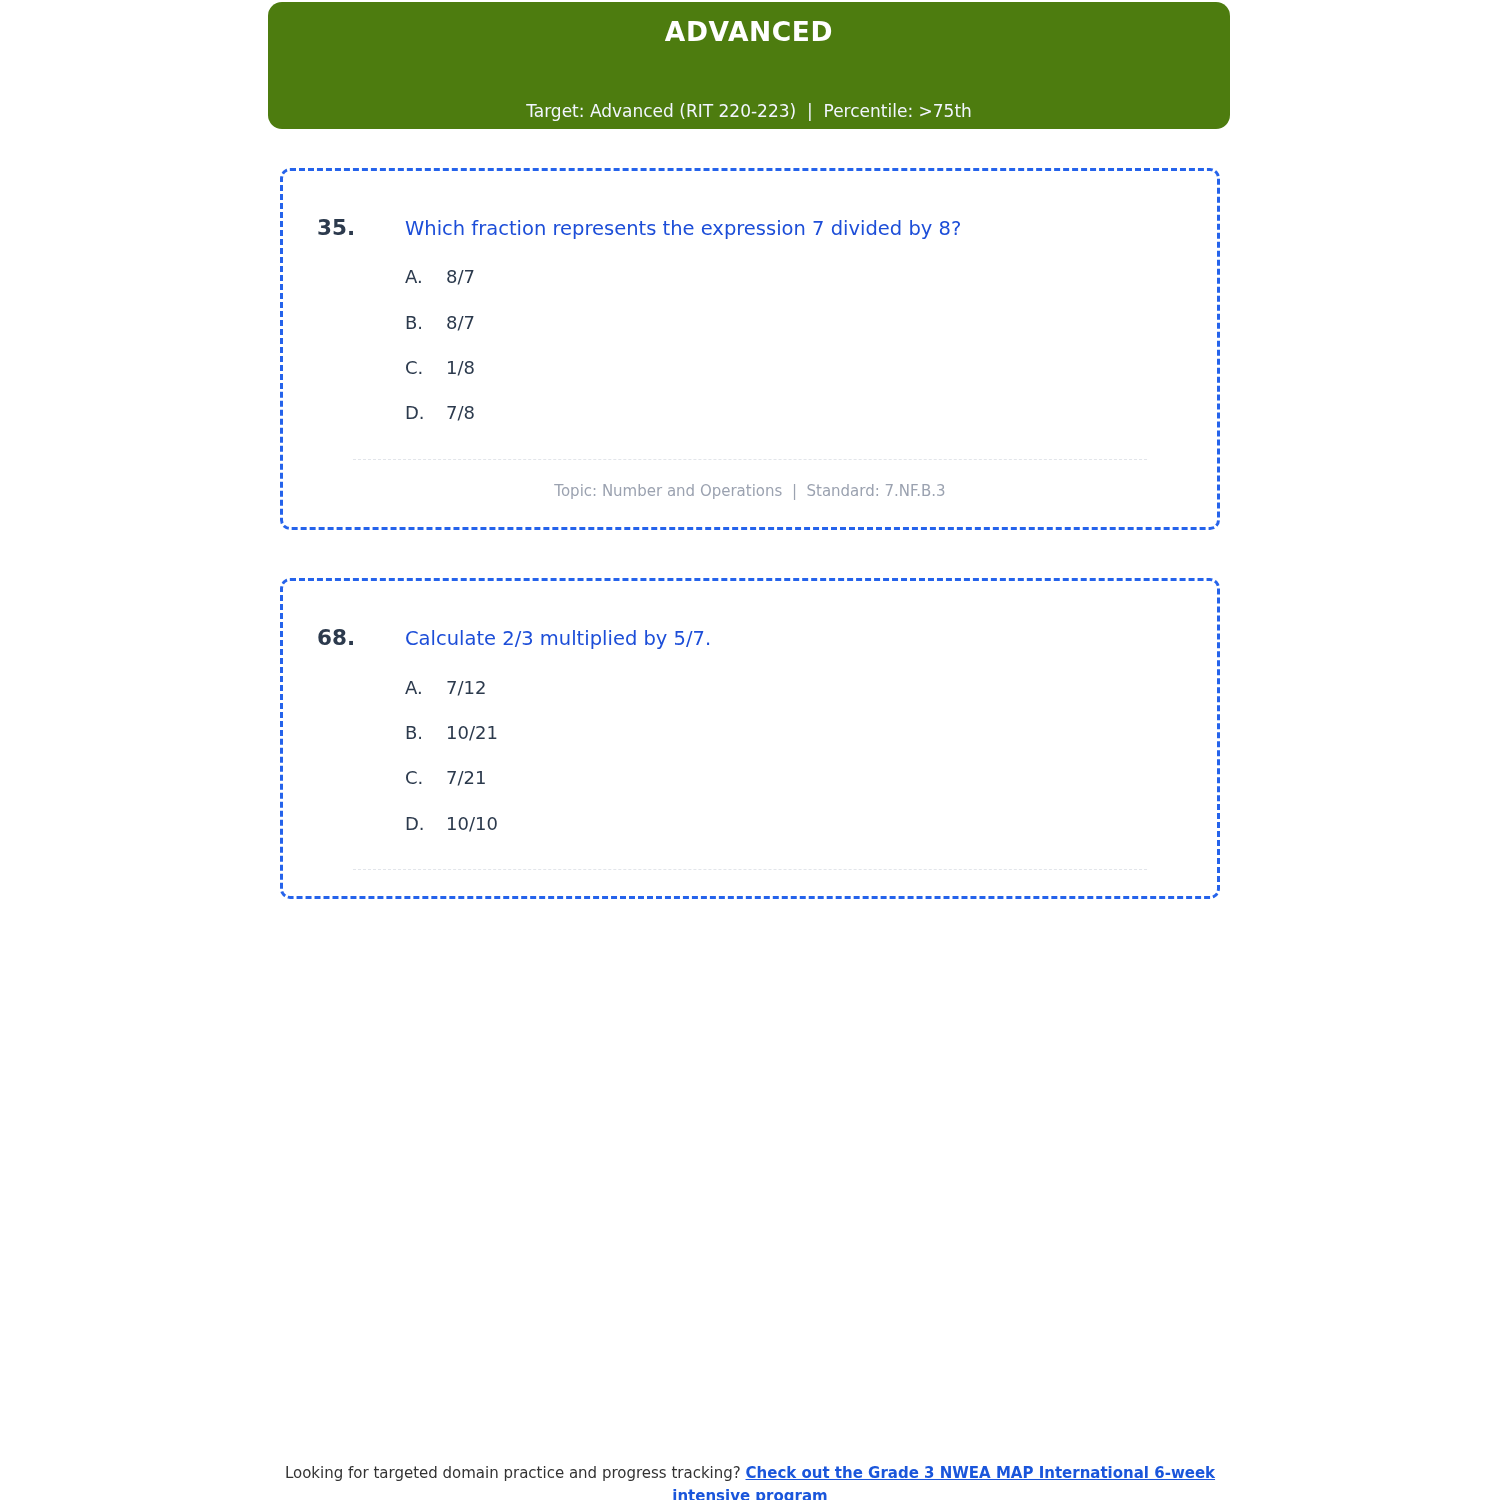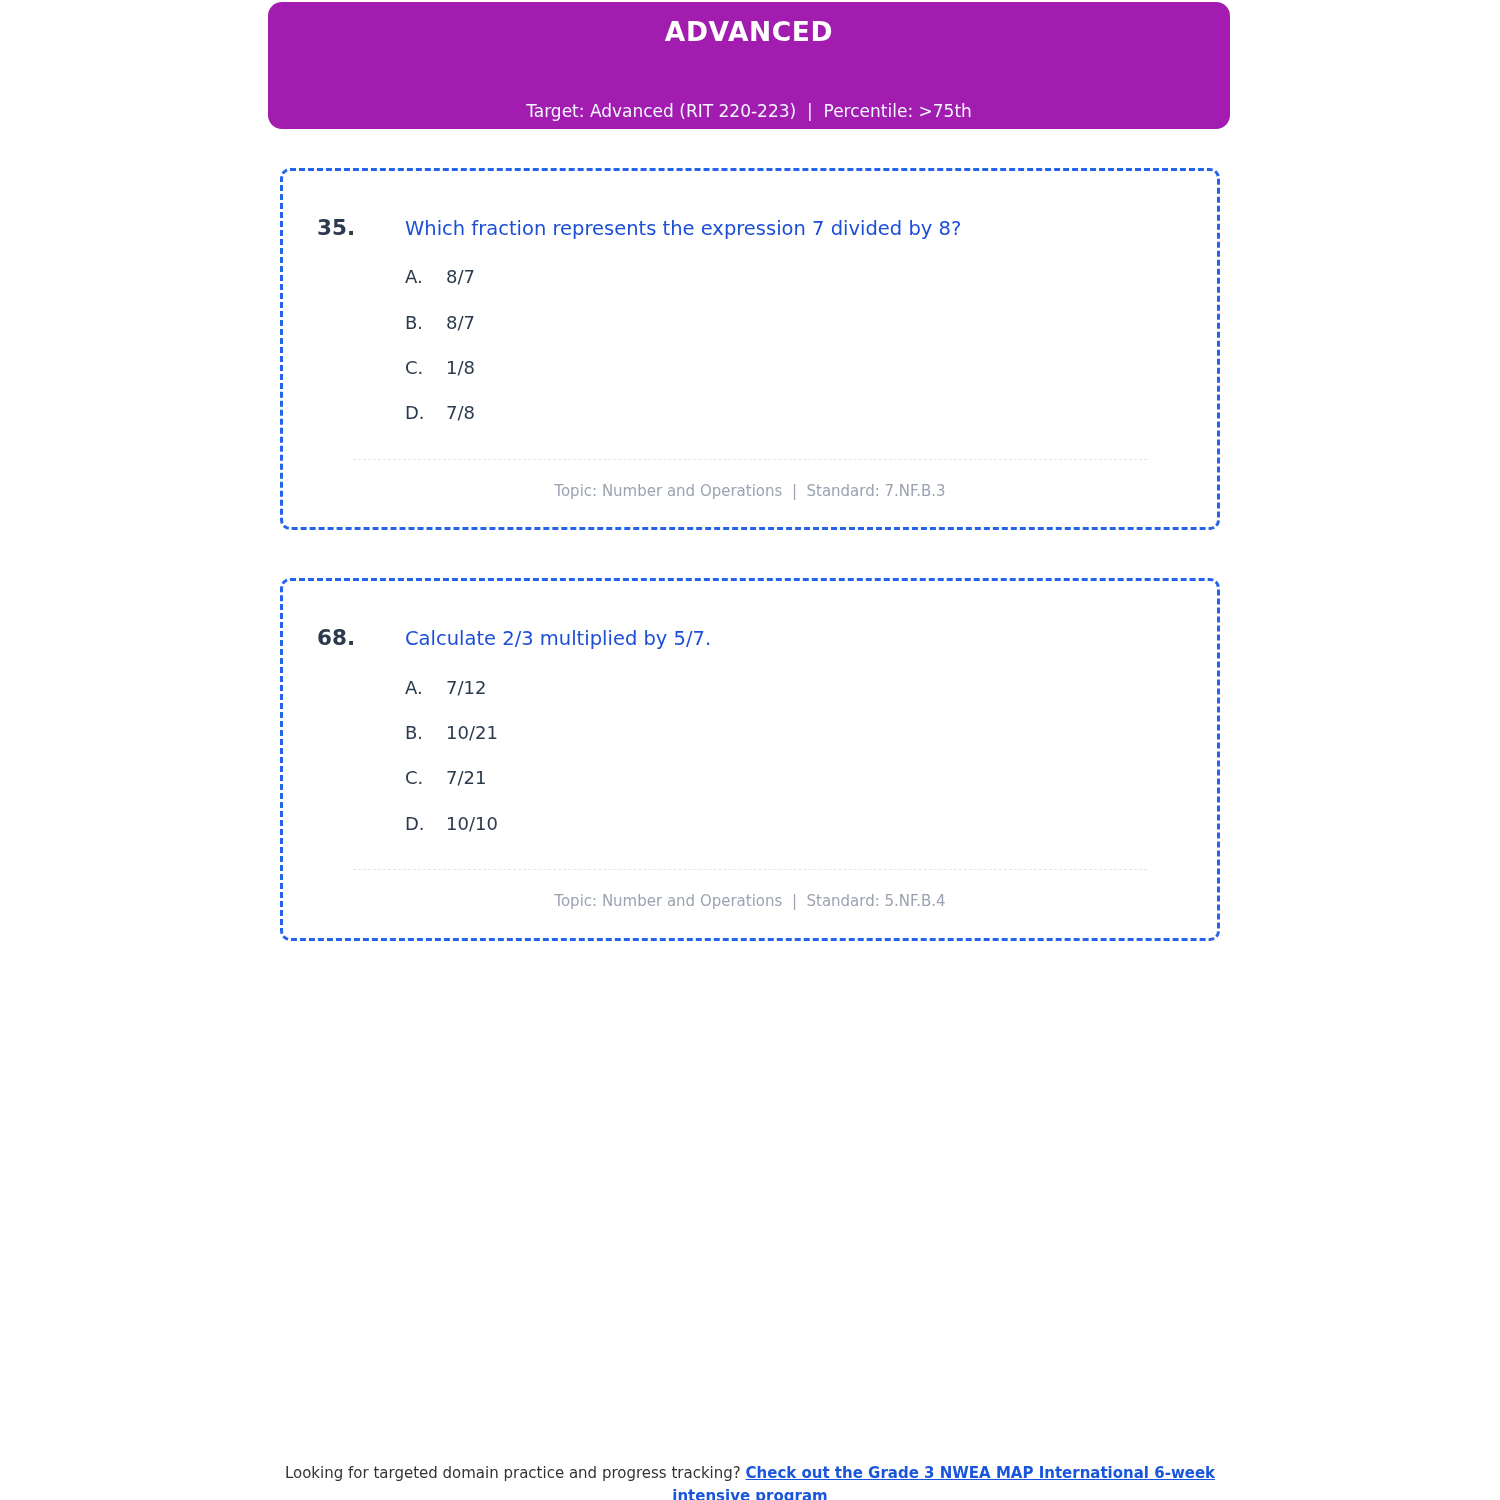--- a/index.html
+++ b/index.html
@@ -22,21 +22,21 @@
     box-sizing: border-box;
   }
 
   
   .level-banner {
     position: absolute;
     left: 268px;
     top: 2px;
     width: 962px;
     height: 127px;
-    background: #a21caf;
+    background: #4d7c0f;
     border-radius: 14px;
     box-sizing: border-box;
     display: flex;
     flex-direction: column;
     align-items: center;
     justify-content: center;
     padding-top: 8px;
     gap: 41px;
   }
   .level-title {
@@ -205,21 +205,20 @@
         <div class="option-row">
           <span class="option-letter">C.</span>
           <span class="option-text">7/21</span>
         </div>
         <div class="option-row">
           <span class="option-letter">D.</span>
           <span class="option-text">10/10</span>
         </div>
       </div>
       <div class="q-separator"></div>
-      <div class="q-meta">Topic: Number and Operations  |  Standard: 5.NF.B.4</div>
     </div>
 
   </div>
 
   <div class="page-footer">
     <span>Looking for targeted domain practice and progress tracking? </span><a class="footer-link" href="#">Check out the Grade 3 NWEA MAP International 6-week intensive program</a>
   </div>
 
 </div>
 

